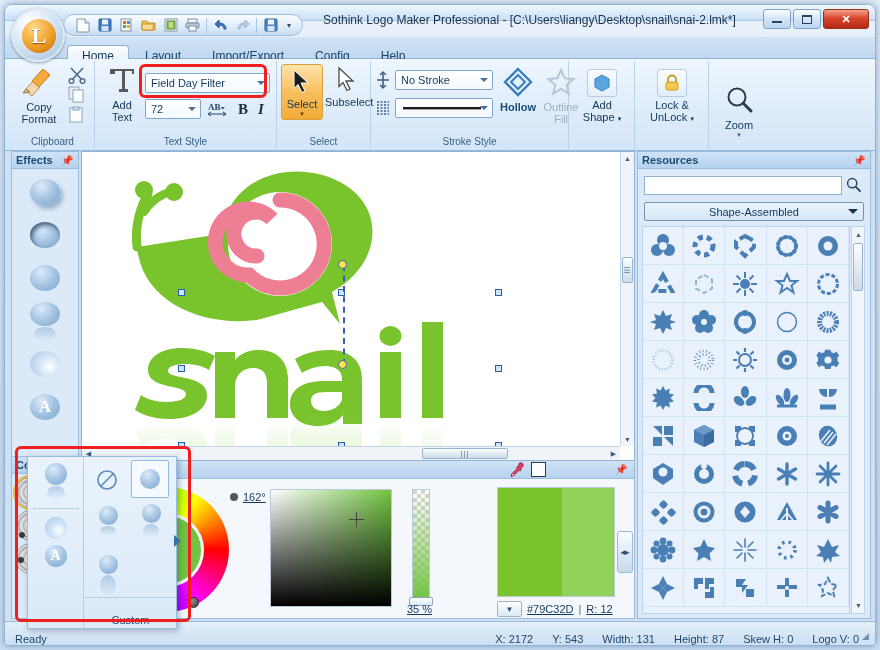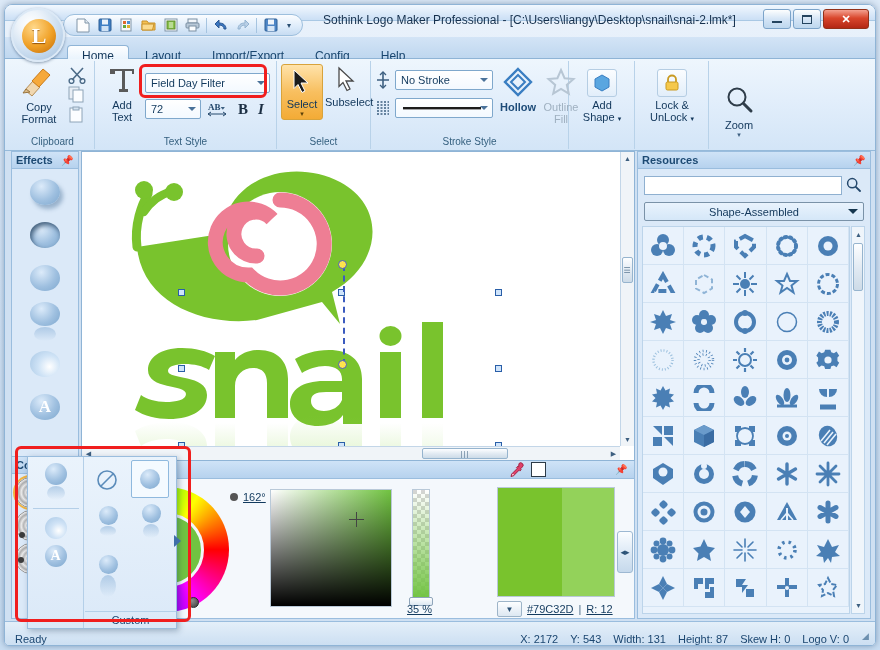--- a/index.html
+++ b/index.html
@@ -341,21 +341,21 @@
 
   
   .statusbar {
     position: absolute; left: 0; bottom: 0; width: 870px; height: 24px;
     background: linear-gradient(#e4eff9, #ccdff2);
     border-top: 1px solid #9abdde;
     display: flex; align-items: flex-end;
   }
   .status-left { font-size: 11px; color: #1b4670; padding-left: 10px; }
   .status-right {
-    margin-left: auto; display: flex; gap: 12px; padding-right: 26px;
+    margin-left: auto; display: flex; gap: 19px; padding-right: 16px;
     font-size: 11px; color: #1b4670;
   }
   .grip { position: absolute; right: 6px; bottom: 4px; font-size: 9px; color: #6d90af; }
 
   
   .flyout {
     position: absolute; left: 22px; top: 305px; width: 150px; height: 173px;
     background: linear-gradient(#eaf3fc, #dbe9f8);
     border: 1px solid #9abdde; box-shadow: 2px 2px 6px rgba(30,60,95,.35);
     z-index: 35;
@@ -367,21 +367,21 @@
   }
   .fly-right { position: absolute; left: 57px; top: 0; right: 0; height: 100%; }
   .fly-cell {
     position: absolute; width: 36px; height: 36px;
     display: flex; align-items: center; justify-content: center;
   }
   .fly-cell.sel { border: 1px solid #8fb9de; background: #f4faff; border-radius: 2px; }
   .fly-custom {
     position: absolute; bottom: 2px; left: 0; width: 100%;
     text-align: center; font-size: 11px; color: #1b4670;
-    border-top: 1px solid #b4cfe8; padding-top: 2px;
+    border-top: 1px solid #b4cfe8; padding-top: 16px;
   }
   .fly-arrow {
     position: absolute; right: -5px; top: 78px;
     width: 0; height: 0; border-top: 6px solid transparent;
     border-bottom: 6px solid transparent; border-left: 7px solid #3f6fa8;
   }
   .reflect-ball {
     width: 22px; height: 22px; border-radius: 50%;
     background: radial-gradient(circle at 38% 28%, #dcebfa, #9fc0e0 55%, #7ca6cd);
   }

